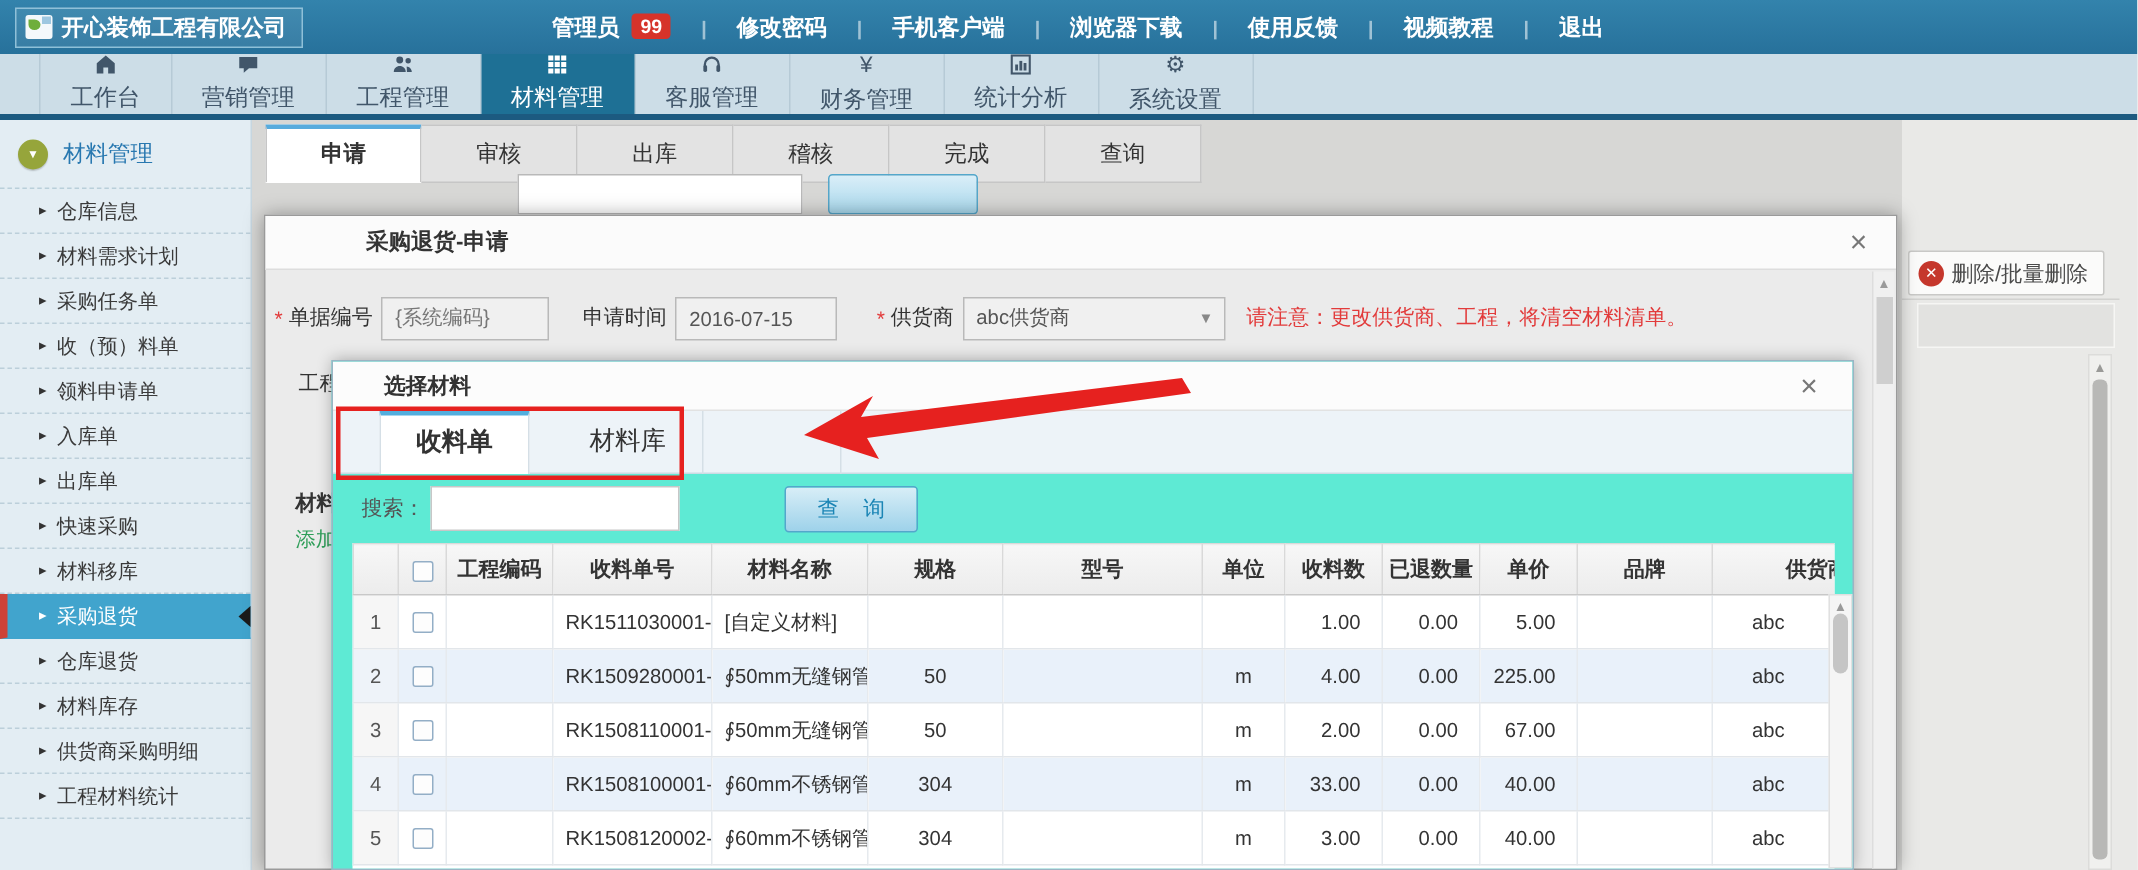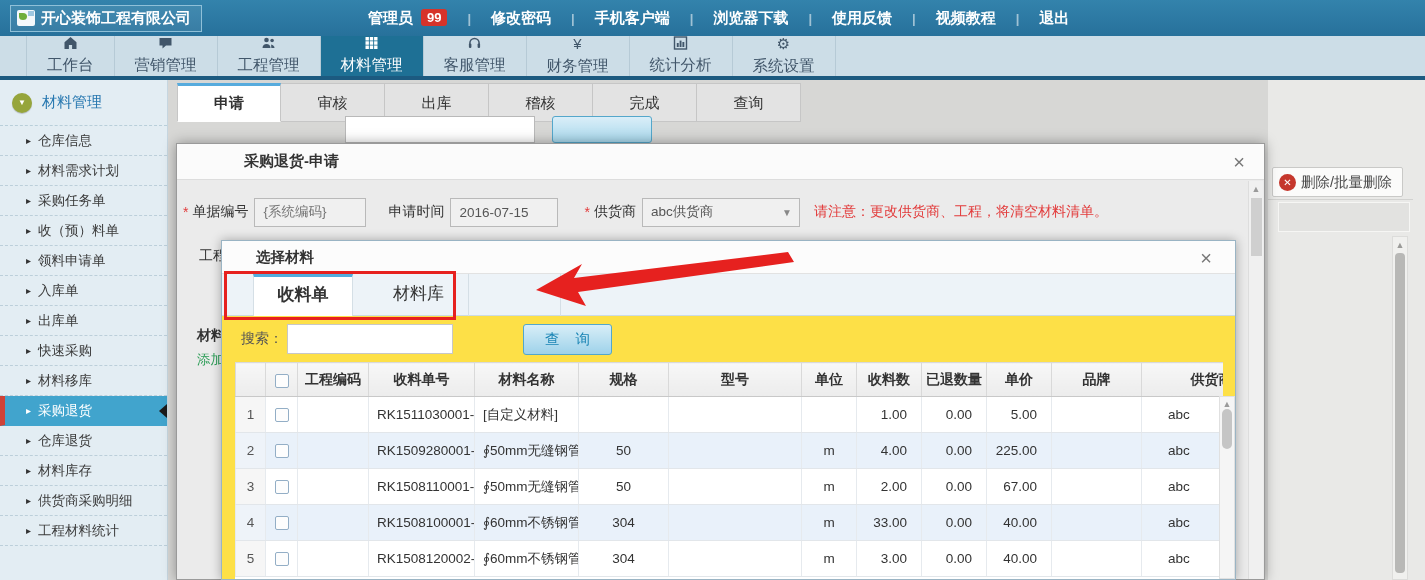--- a/index.html
+++ b/index.html
@@ -94,21 +94,21 @@
     height:29px; padding:0 8px; color:#777; font-size:13.5px; position:relative; }
   .field.sel { color:#555; }
   .field .caret { position:absolute; right:7px; color:#888; font-size:10px; }
   .warn { color:#e23b3b; font-size:14px; margin-left:14px; white-space:nowrap; }
   .m1-frag { position:absolute; font-size:14px; color:#333; white-space:nowrap; }
   .m1-scroll { position:absolute; right:1px; top:37px; width:15px; bottom:0; background:#f0f0f0; border-left:1px solid #ddd; }
   .m1-scroll .arr { display:block; text-align:center; color:#9a9a9a; font-size:9px; padding-top:3px; }
   .m1-thumb { position:absolute; left:2px; top:17px; width:11px; height:58px; background:#cfcfcf; }
 
   
-  .modal2 { position:absolute; left:221px; top:240px; width:1015px; height:340px; background:#fde047;
+  .modal2 { position:absolute; left:221px; top:240px; width:1015px; height:340px; background:#5eead4;
     border:1px solid #9ab4c4; box-shadow:0 0 10px rgba(0,0,0,.3); z-index:20; overflow:hidden; }
   .m2-title { height:33px; background:#fcfcfc; border-bottom:1px solid #e2e2e2; display:flex; align-items:center; }
   .m2-title .t { margin-left:34px; font-weight:bold; font-size:14.5px; color:#333; }
   .m2-tabs { position:absolute; left:0; top:33px; width:100%; height:42px; background:#edf3f8;
     border-bottom:1px solid #ccdbe4; display:flex; padding-left:15px; }
   .m2-tab { width:100px; height:42px; line-height:40px; text-align:center; font-size:17px; color:#333;
     border-right:1px solid #d5dfe6; cursor:pointer;margin-left:16px; }
   .m2-tab.active { background:#fff; border-top:3px solid #52aede; line-height:36px; font-weight:bold;
     border-left:1px solid #d5dfe6; }
   .m2-tab.ghost { width:76px; }
@@ -322,21 +322,21 @@
     </div>
     <span class="m-close">×</span>
     <div class="m1-form">
       <span style="margin-left:6px" class="star">*</span>
       <span class="flabel">单据编号</span>
       <span class="field" style="margin-left:6px;width:112px">{系统编码}</span>
       <span class="flabel" style="margin-left:22px">申请时间</span>
       <span class="field sel" style="margin-left:6px;width:108px">2016-07-15</span>
       <span class="star" style="margin-left:26px">*</span>
       <span class="flabel">供货商</span>
-      <span class="field sel" style="margin-left:6px;width:158px;padding-right:31px">
+      <span class="field sel" style="margin-left:6px;width:175px;padding-right:31px">
           <span>abc供货商</span>
           <span class="caret">▼</span>
         </span>
       <span class="warn">请注意：更改供货商、工程，将清空材料清单。</span>
     </div>
     <span class="m1-frag" style="left:22px;top:103px">工程</span>
     <span class="m1-frag" style="left:20px;top:183px;font-weight:bold">材料</span>
     <span class="m1-frag" style="left:20px;top:207px;color:#2f9e59;font-size:13.5px">添加</span>
     <div class="m1-scroll">
       <span class="arr">▲</span>

